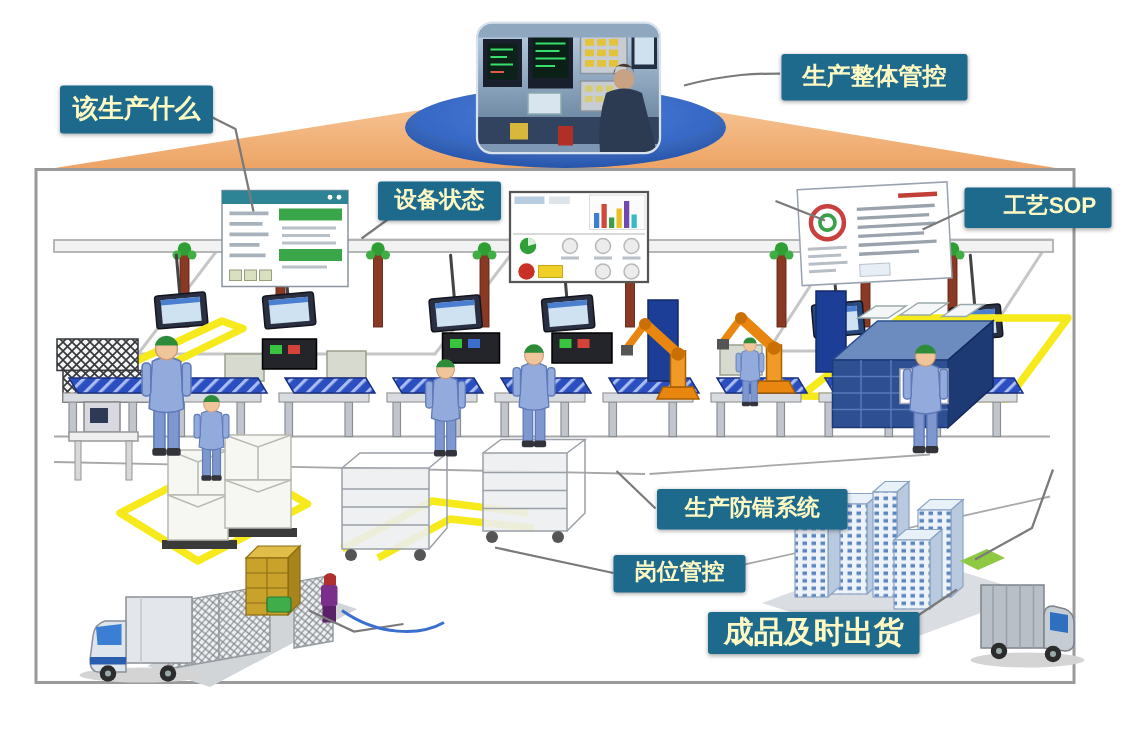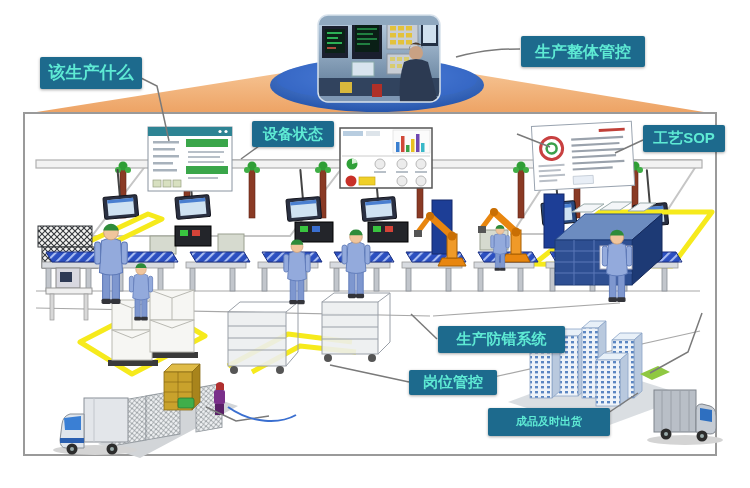--- a/index.html
+++ b/index.html
@@ -1,32 +1,32 @@
 <!DOCTYPE html>
 <html><head>
 <meta charset="utf-8">
 <style>
   html,body{margin:0;padding:0;background:#fff;}
   #stage{position:relative;width:750px;height:488px;background:#fff;overflow:hidden;
          font-family:"Liberation Sans",sans-serif;}
   #scene{position:absolute;left:0;top:0;}
-  .tag{position:absolute;background:#1d6a8d;color:#5eead4;font-weight:bold;
+  .tag{position:absolute;background:#1d6a8d;color:#fef9c3;font-weight:bold;
        display:flex;align-items:center;justify-content:center;text-align:center;
        border-radius:2px;box-shadow:0 1px 3px rgba(0,0,0,.35);
        font-family:"Liberation Sans",sans-serif;line-height:1.25;z-index:5;}
   #tag-what{left:40px;top:57px;width:102px;height:32px;font-size:17px;}
   #tag-overall{left:521px;top:36px;width:124px;height:31px;font-size:16px;}
   #tag-equip{left:252px;top:121px;width:82px;height:26px;font-size:15px;text-align:right;}
   #tag-prod{left:437px;top:121px;width:82px;height:26px;font-size:15px;}
-  #tag-sop{left:643px;top:125px;width:82px;height:27px;font-size:15px;}
+  #tag-sop{left:643px;top:125px;width:82px;height:27px;font-size:15px;padding-left:16px;}
   #tag-quality{left:34px;top:320px;width:54px;height:50px;font-size:15px;word-break:break-all;padding:0 4px;box-sizing:border-box;}
   #tag-error{left:438px;top:326px;width:127px;height:27px;font-size:15px;}
   #tag-station{left:409px;top:370px;width:88px;height:25px;font-size:15px;}
   #tag-material{left:269px;top:402px;width:100px;height:29px;font-size:15px;}
-  #tag-finished{left:488px;top:408px;width:122px;height:28px;font-size:11px;}
+  #tag-finished{left:472px;top:408px;width:141px;height:28px;font-size:20px;}
 </style>
 </head>
 <body>
 
 <div id="stage">
 
 <svg id="scene" width="750" height="488" viewBox="0 0 750 488" xmlns="http://www.w3.org/2000/svg">
   <defs>
     <linearGradient id="beamGrad" x1="0" y1="0" x2="0" y2="1">
       <stop offset="0" stop-color="#f8cda0"></stop>

